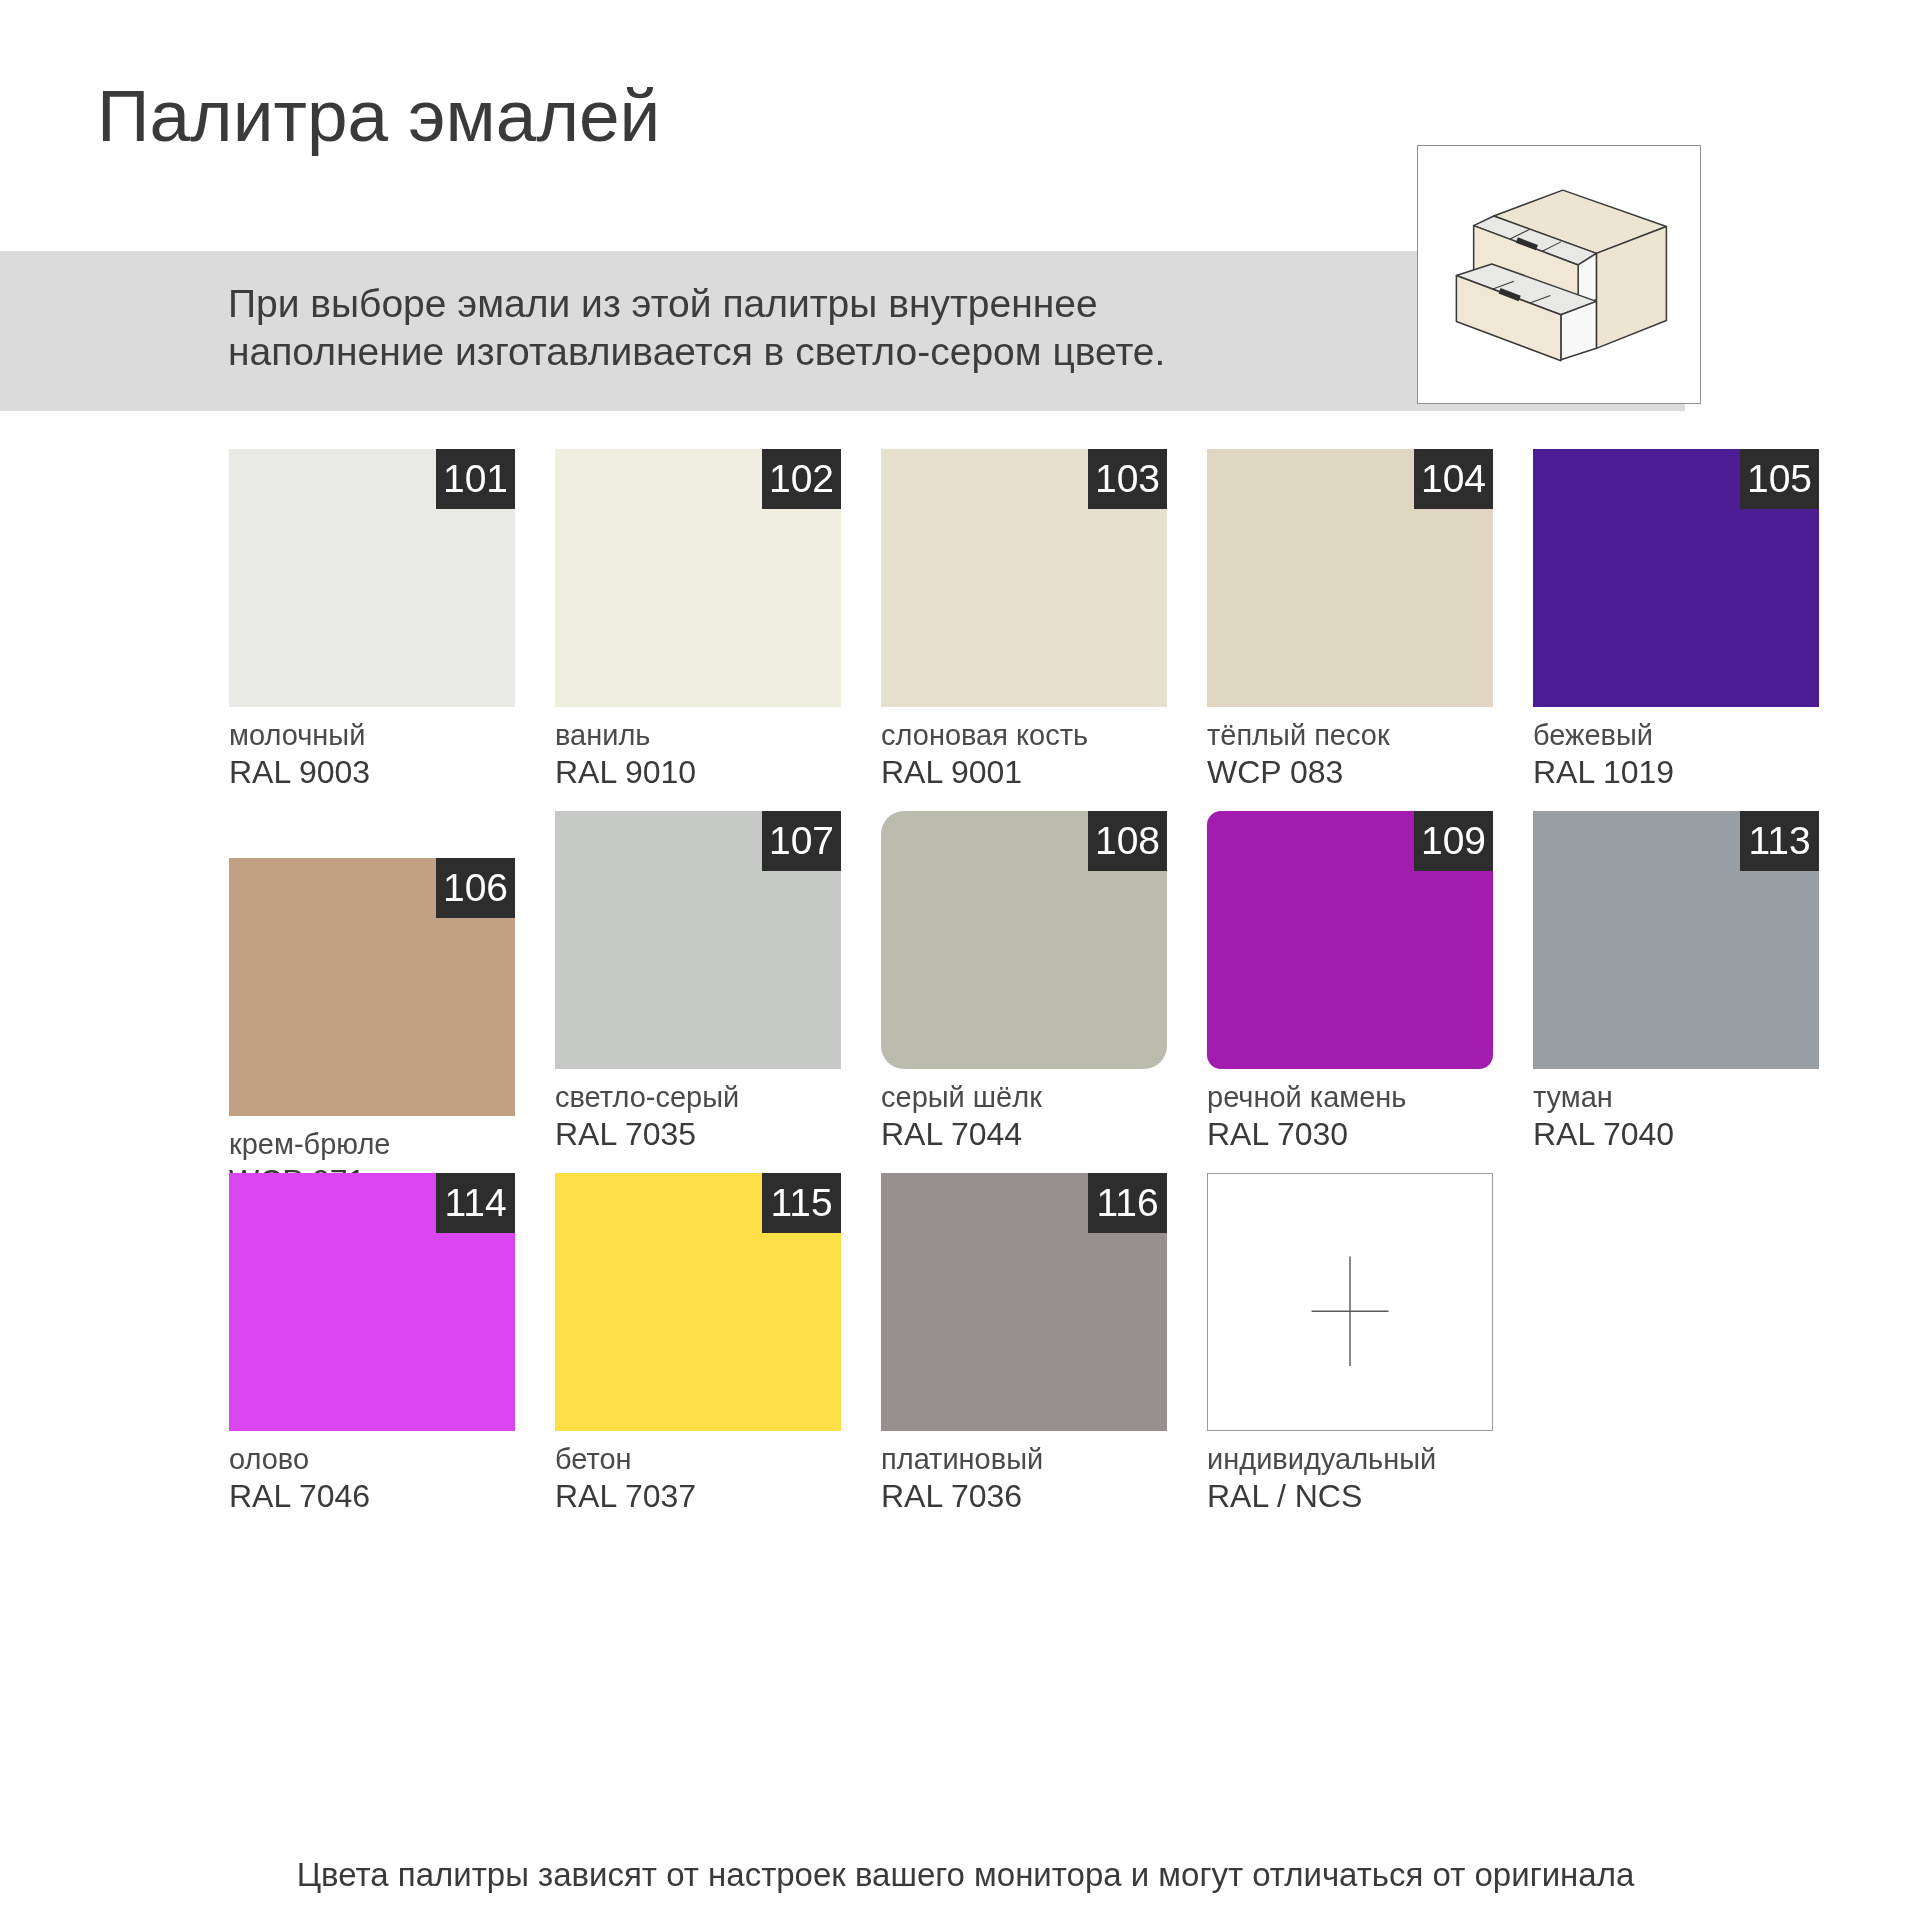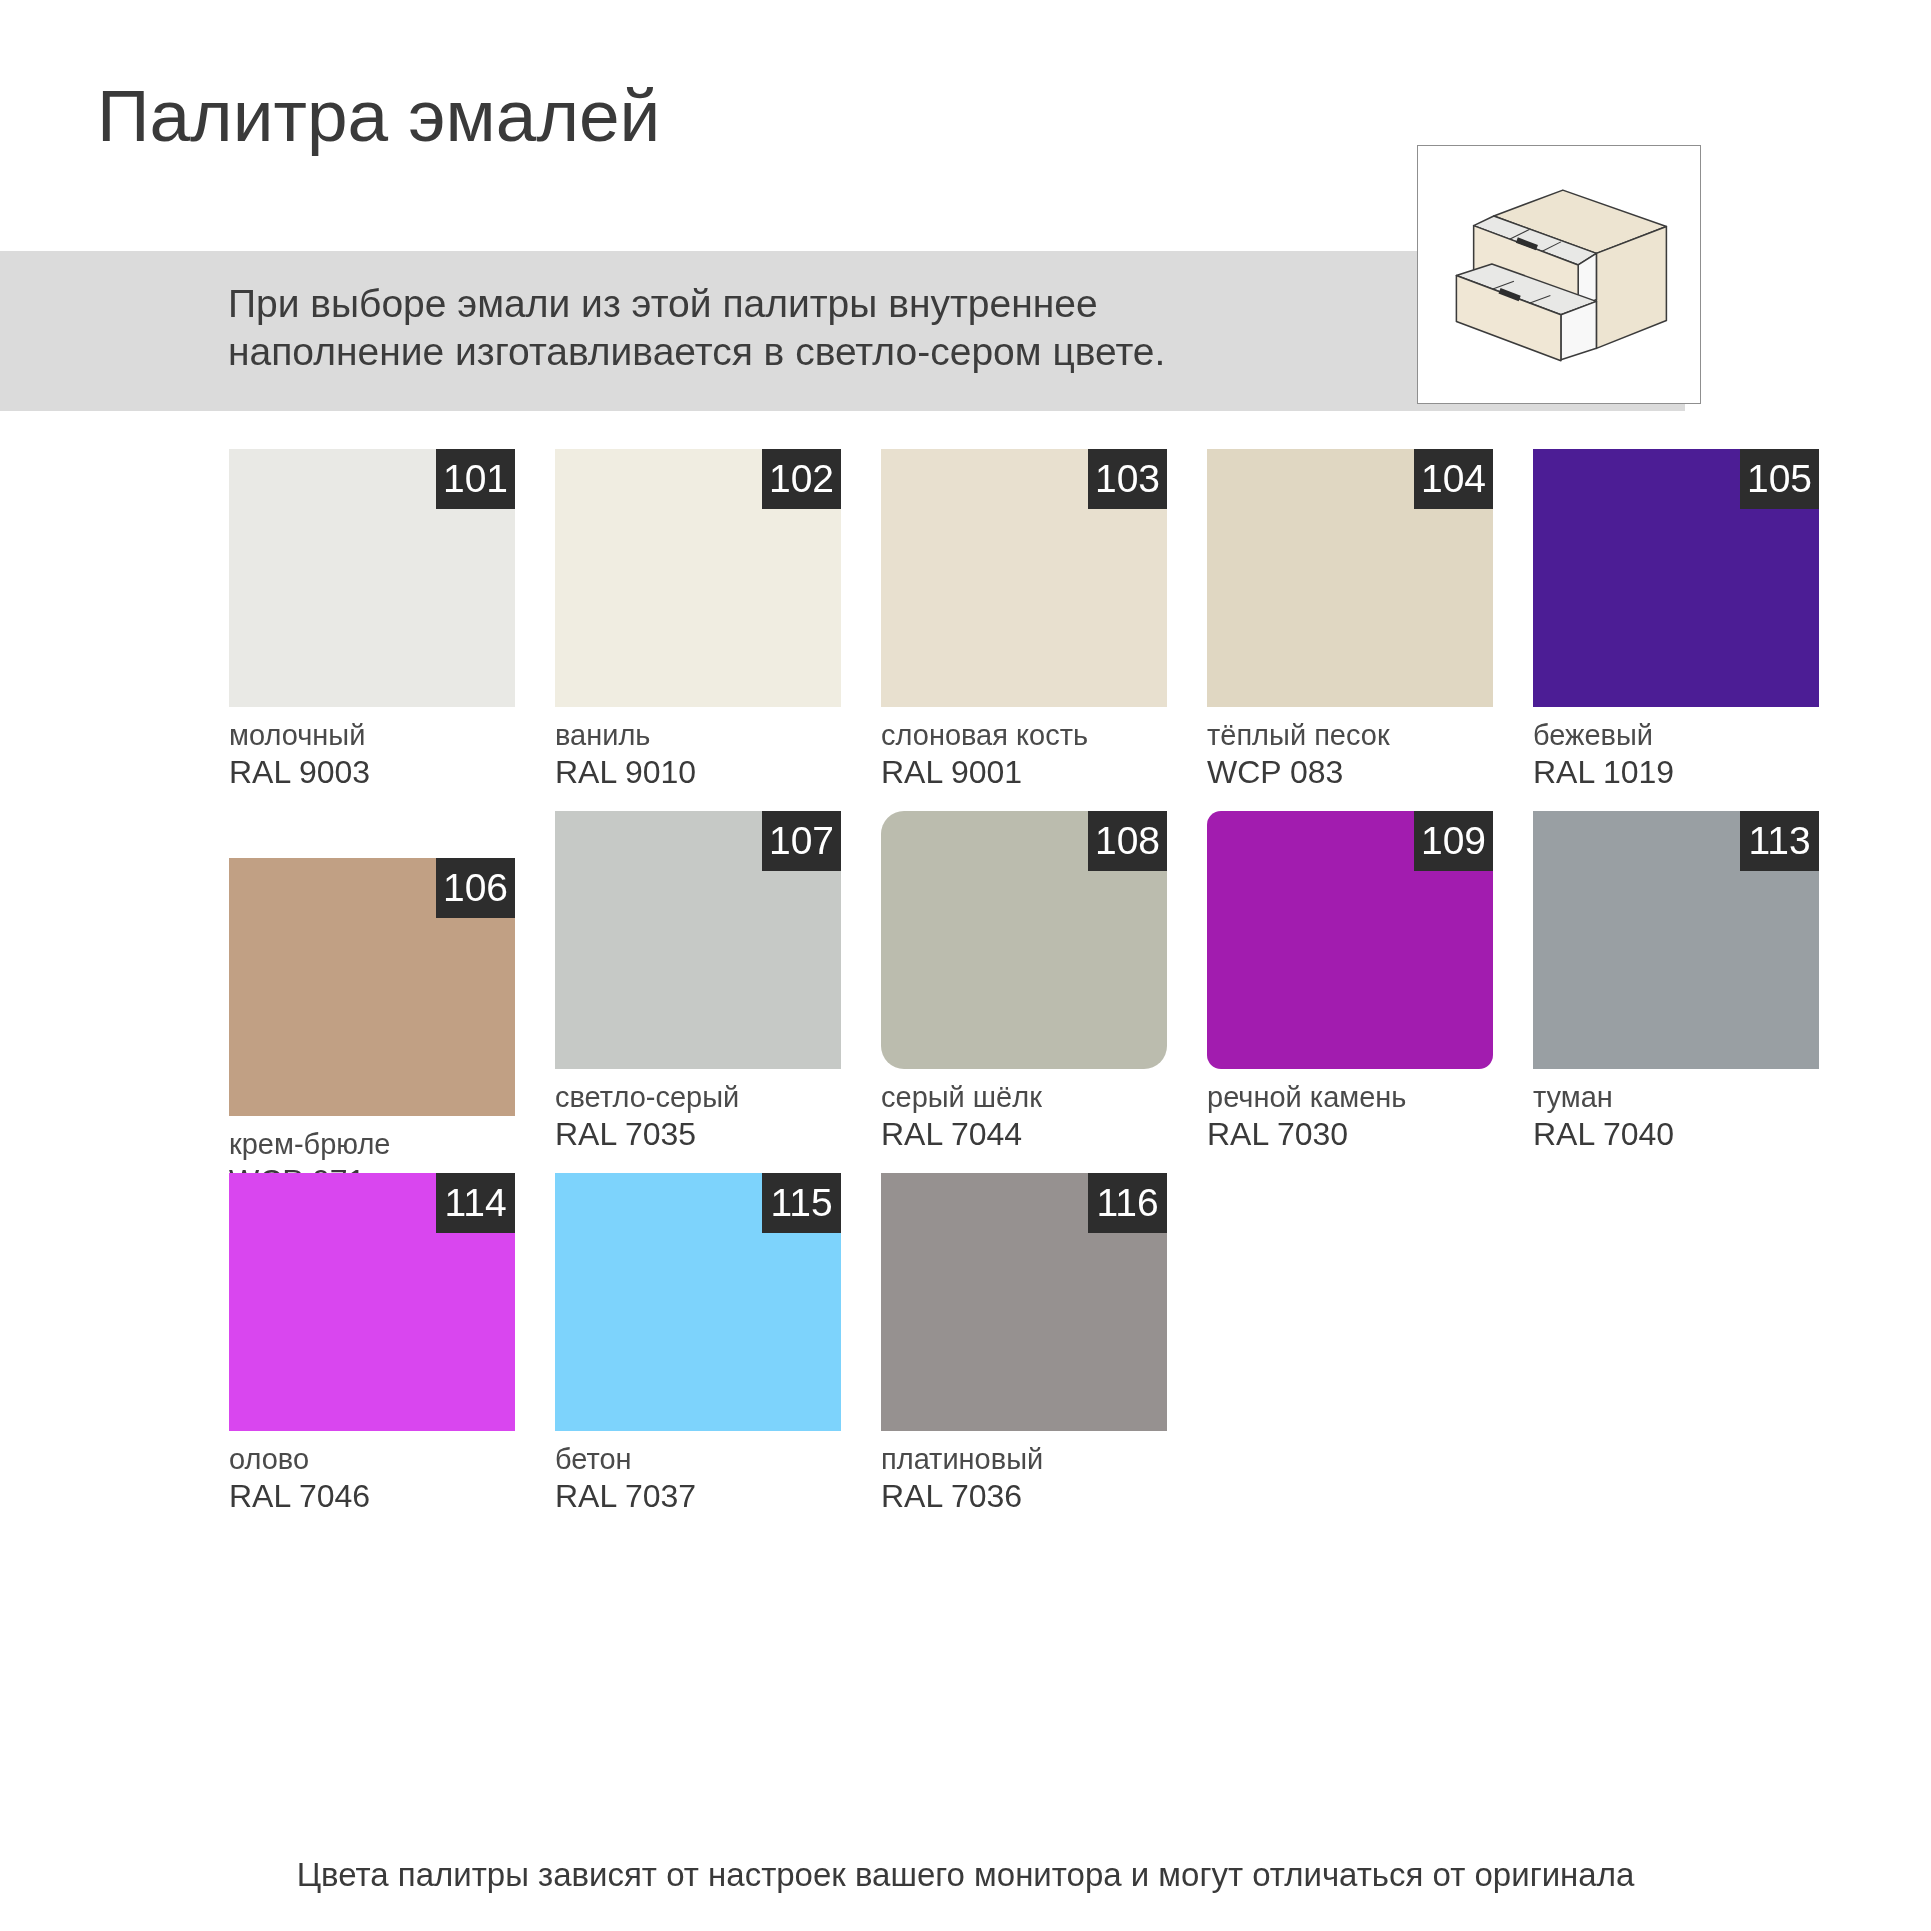--- a/index.html
+++ b/index.html
@@ -174,31 +174,42 @@
   </div>
     <div class="cell">
     <div class="swatch" style="background: #d946ef;">
       <div class="badge">114</div>
 
     </div>
     <div class="name">олово</div>
     <div class="code">RAL 7046</div>
   </div>
     <div class="cell">
-    <div class="swatch" style="background: #7dd3fc;">
+    <div class="swatch" style="background: #fde047;">
       <div class="badge">115</div>
 
     </div>
     <div class="name">бетон</div>
     <div class="code">RAL 7037</div>
   </div>
     <div class="cell">
     <div class="swatch" style="background: rgb(150, 145, 144);">
       <div class="badge">116</div>
 
     </div>
     <div class="name">платиновый</div>
     <div class="code">RAL 7036</div>
   </div>
+    <div class="cell custom">
+    <div class="swatch" style="background: rgb(255, 255, 255);">
+
+      <svg class="cross" viewBox="0 0 160 160" xmlns="http://www.w3.org/2000/svg">
+        <line x1="80" y1="23" x2="80" y2="137"></line>
+        <line x1="40" y1="80" x2="120" y2="80"></line>
+      </svg>
+    </div>
+    <div class="name">индивидуальный</div>
+    <div class="code">RAL / NCS</div>
+  </div>
   </div>
 
 <div class="footer">Цвета палитры зависят от настроек вашего монитора и могут отличаться от оригинала</div>
 
 
 </body></html>

